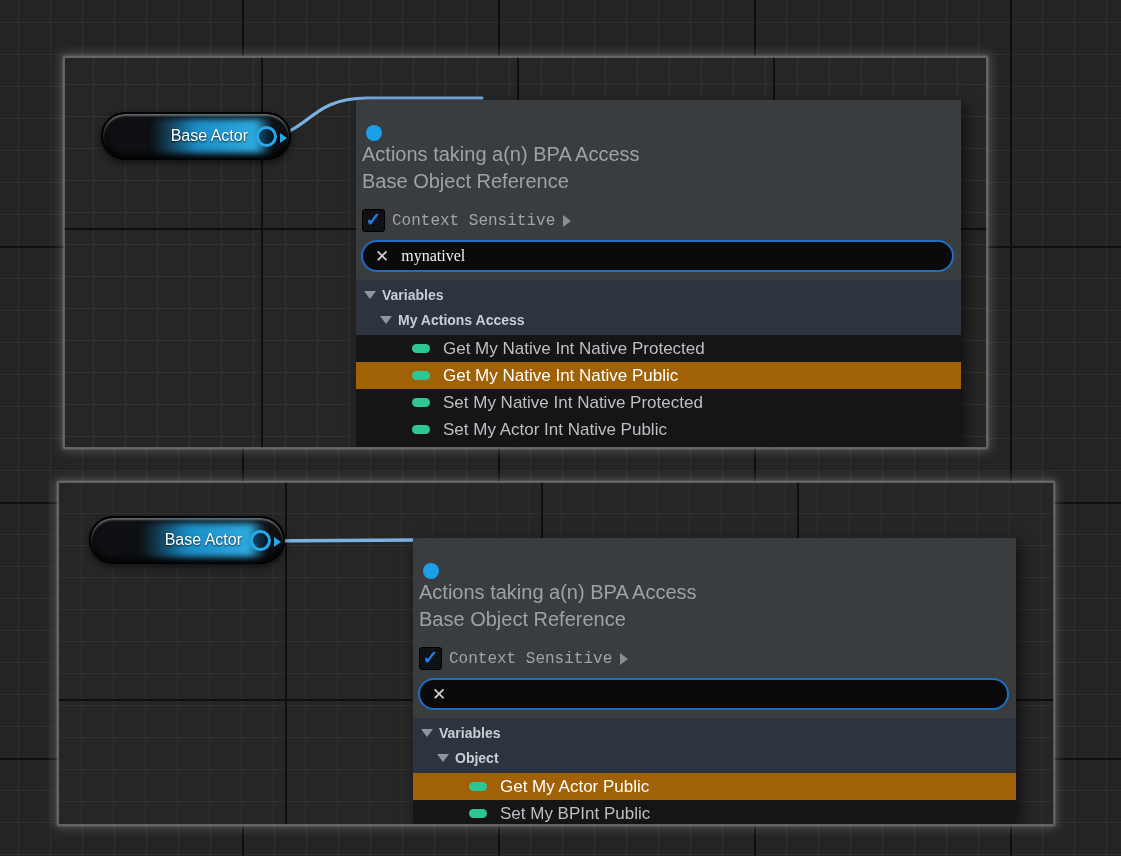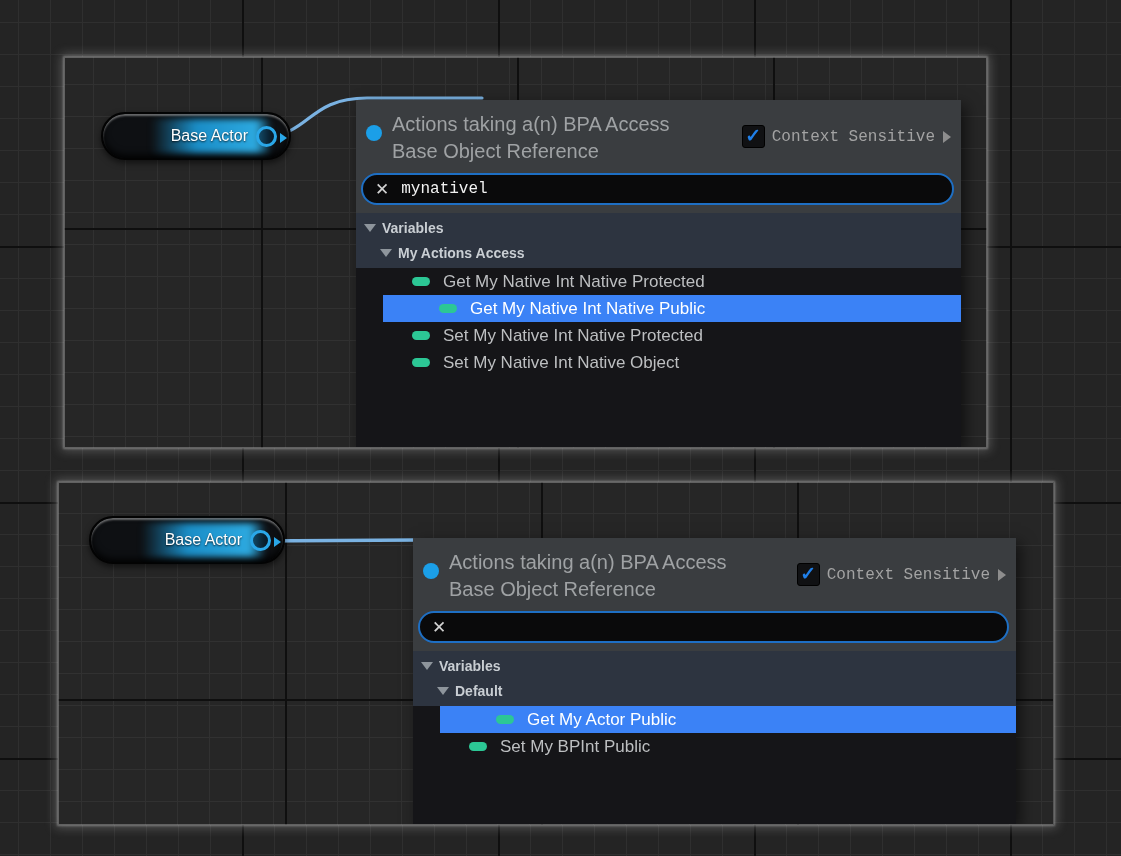--- a/index.html
+++ b/index.html
@@ -48,45 +48,45 @@
   }
   .bp-node .node-label{position:relative;color:#fff;font-size:16px;text-shadow:0 1px 2px rgba(0,0,0,.8);margin-right:8px;}
   .out-pin{position:relative;width:15px;height:15px;border-radius:50%;
     border:3px solid #2aa7e8;background:rgba(5,30,48,.6);box-sizing:content-box;}
   .out-pin::after{content:"";position:absolute;left:21px;top:4px;width:0;height:0;
     border-left:7px solid #2aa7e8;border-top:5px solid transparent;border-bottom:5px solid transparent;}
 
   
   .menu{position:absolute;background:#3a3d40;display:flex;flex-direction:column;
     box-shadow:5px 5px 14px rgba(0,0,0,.55);box-sizing:border-box;}
-  .menu-header{display:flex;align-items:flex-start;padding:11px 8px 4px 6px;}
+  .menu-header{display:flex;align-items:flex-start;padding:11px 8px 4px 6px;flex-direction:column;}
   .type-dot{width:16px;height:16px;border-radius:50%;background:#1b9fe8;margin:14px 10px 0 4px;flex:none;}
   .menu-title{color:#9fa2a4;font-size:20px;line-height:27px;flex:1 1 auto;}
   .ctx-toggle{display:flex;align-items:center;margin-top:14px;flex:none;}
   .checkbox{width:21px;height:21px;border-radius:3px;background:#101113;border:1px solid #000;
     display:flex;align-items:center;justify-content:center;margin-right:7px;}
   .checkmark{color:#1f7fe8;font-size:19px;font-weight:bold;line-height:1;transform:translateY(-1px);}
   .ctx-label{color:#a3a3a3;font-size:16px;margin-right:8px;white-space:nowrap;font-family:Liberation Mono, monospace;}
   .submenu-arrow{width:0;height:0;border-left:8px solid #8d8d8d;border-top:6px solid transparent;border-bottom:6px solid transparent;margin-right:2px;}
 
   .search-box{margin:4px 7px 8px 5px;height:28px;border-radius:16px;border:2px solid #1e6fc4;
     background:#0a0a0b;display:flex;align-items:center;padding:0 12px;flex:none;}
   .clear-x{color:#d2d2d2;font-size:17px;line-height:1;margin-right:12px;cursor:default;}
   .search-input{flex:1;background:transparent;border:none;outline:none;color:#f2f2f2;
-    font-size:16px;font-family:Liberation Mono, monospace;padding:0;}
+    font-size:16px;font-family:Liberation Serif, serif;padding:0;}
 
   .menu-list{flex:1 1 auto;background:#151518;display:flex;flex-direction:column;min-height:0;}
   .cat-block{background:#2d3440;padding:2px 0 3px 0;text-align:right;}
   .cat-row{display:flex;align-items:center;height:25px;}
   .cat-row.level-1{padding-left:8px;}
   .cat-row.level-2{padding-left:24px;}
   .tri-down{width:0;height:0;border-top:8px solid #8e959c;border-left:6px solid transparent;border-right:6px solid transparent;margin-right:6px;}
   .cat-label{color:#c9ced3;font-size:14px;font-weight:bold;}
   .item-row{display:flex;align-items:center;height:27px;padding-left:56px;flex:none;}
-  .item-row.selected{background:#3b82f6;margin-left:27px;}
+  .item-row.selected{background:#a16207;}
   .var-pill{width:18px;height:9px;border-radius:5px;background:#2cc795;margin-right:13px;flex:none;}
   .item-label{color:#bdbfc1;font-size:17px;white-space:nowrap;}
   .item-row.selected .item-label{color:#ffffff;}
   .list-filler{flex:1 1 auto;background:#151518;}
 
   #menu-top{left:291px;top:42px;width:605px;height:347px;}
   #menu-bottom{left:354px;top:55px;width:603px;height:286px;}
   #node-top{left:36px;top:54px;width:190px;}
   #node-bottom{left:30px;top:33px;width:196px;}
 </style>
@@ -143,21 +143,21 @@
       <div class="item-row selected">
         <span class="var-pill"></span>
         <span class="item-label">Get My Native Int Native Public</span>
       </div>
       <div class="item-row">
         <span class="var-pill"></span>
         <span class="item-label">Set My Native Int Native Protected</span>
       </div>
       <div class="item-row">
         <span class="var-pill"></span>
-        <span class="item-label">Set My Native Int Native Object</span>
+        <span class="item-label">Set My Actor Int Native Public</span>
       </div>
       <div class="list-filler"></div>
     </div>
   </div>
 </div>
 
 <div class="panel" id="panel-bottom">
 
   <svg class="wire" width="994" height="341">
     <path d="M196,58 L358,57" fill="none" stroke="#7ab2e2" stroke-width="3.4" stroke-linecap="round"></path>
@@ -189,21 +189,21 @@
     </div>
 
     <div class="menu-list">
       <div class="cat-block">
         <div class="cat-row level-1">
           <span class="tri-down"></span>
           <span class="cat-label">Variables</span>
         </div>
         <div class="cat-row level-2">
           <span class="tri-down"></span>
-          <span class="cat-label">Default</span>
+          <span class="cat-label">Object</span>
         </div>
       </div>
       <div class="item-row selected">
         <span class="var-pill"></span>
         <span class="item-label">Get My Actor Public</span>
       </div>
       <div class="item-row">
         <span class="var-pill"></span>
         <span class="item-label">Set My BPInt Public</span>
       </div>

